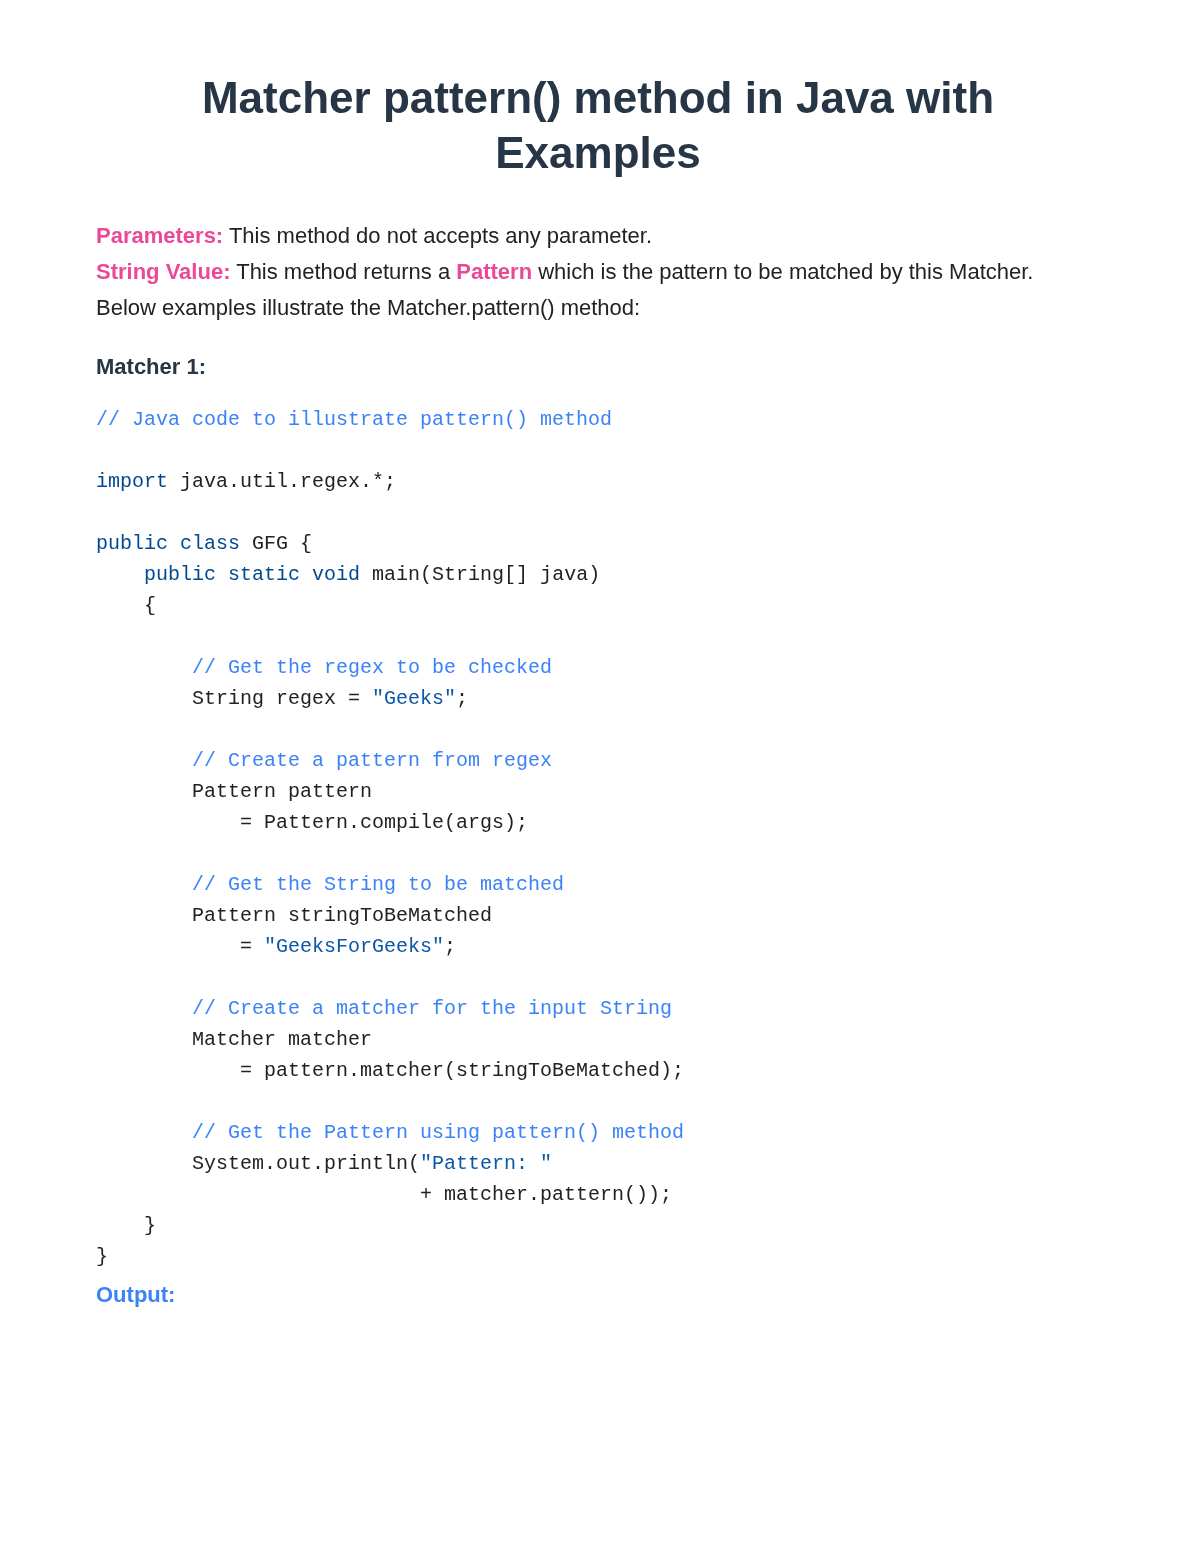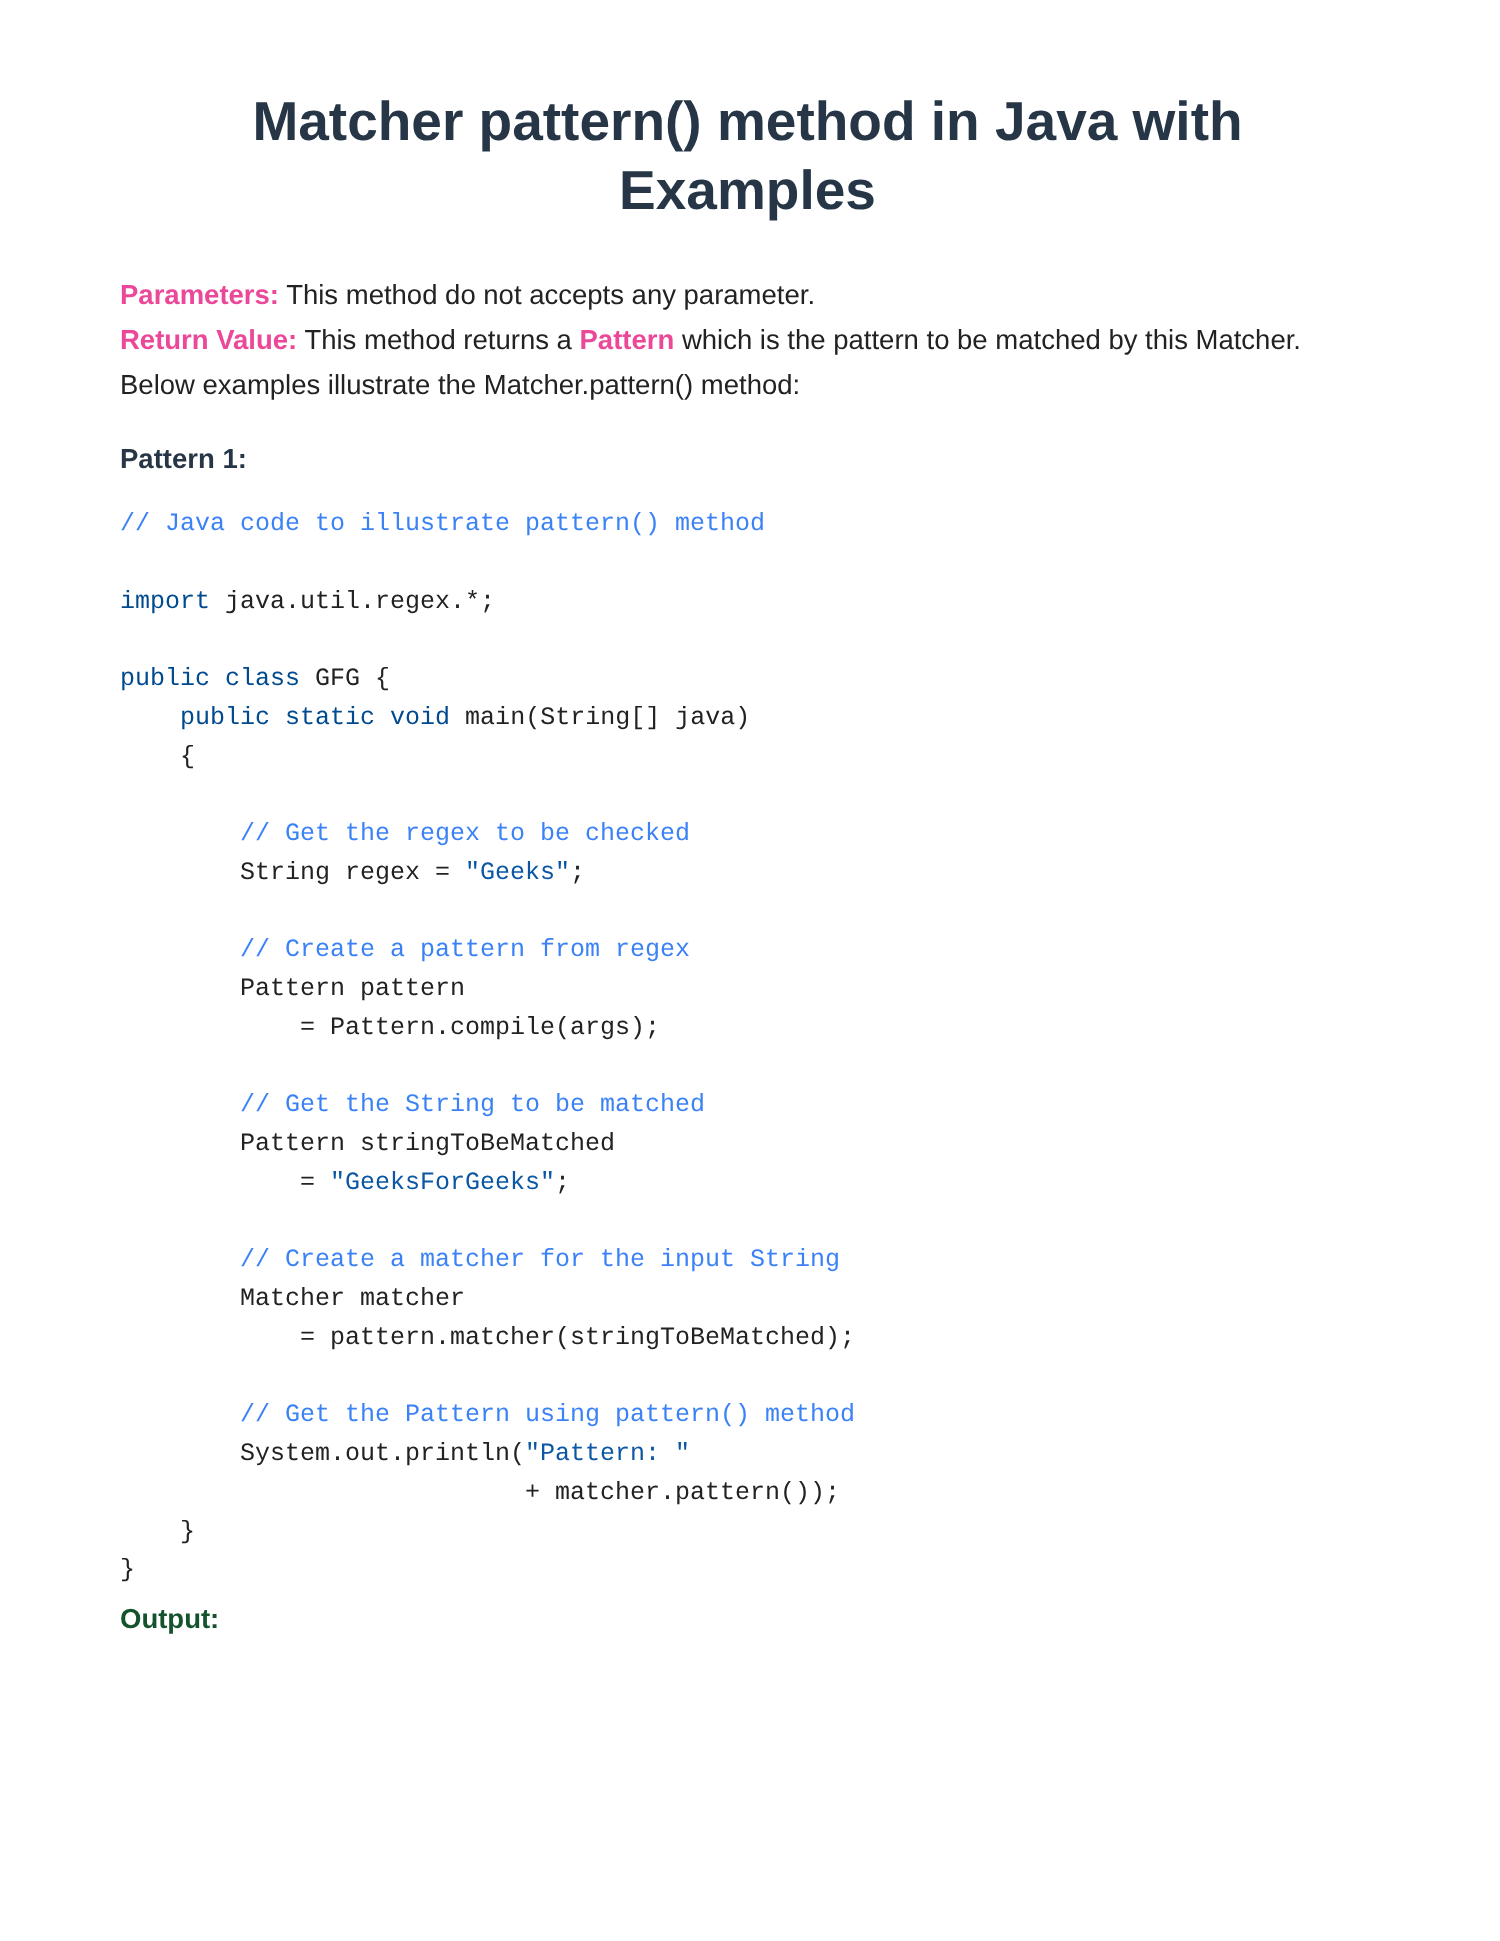--- a/index.html
+++ b/index.html
@@ -44,42 +44,42 @@
     margin: 0;
     white-space: pre;
     color: #222;
   }
   .c-comment { color: #3b82f6; }
   .c-keyword { color: #004a8f; }
   .c-string  { color: #0b57a3; }
   .output-label {
     font-size: 22px;
     font-weight: bold;
-    color: #14532d;
+    color: #3b82f6;
     margin: 10px 0 0 0;
   }
 </style>
 </head>
 <body>
 
 <div class="page">
 
   <h1 class="title">Matcher pattern() method in Java with Examples</h1>
 
   <p class="body-text">
     <span class="bold">Parameters:</span><span> This method do not accepts any parameter.</span>
   </p>
 
   <p class="body-text">
-    <span class="bold">Return Value:</span><span> This method returns a </span><span class="bold">Pattern</span><span> which is the pattern to be matched by this Matcher.</span>
+    <span class="bold">String Value:</span><span> This method returns a </span><span class="bold">Pattern</span><span> which is the pattern to be matched by this Matcher.</span>
   </p>
 
   <p class="body-text">Below examples illustrate the Matcher.pattern() method:</p>
 
-  <p class="example-label">Pattern 1:</p>
+  <p class="example-label">Matcher 1:</p>
 
   <pre class="code"><span class="c-comment">// Java code to illustrate pattern() method</span>
 
 <span class="c-keyword">import</span><span> java.util.regex.*;</span>
 
 <span class="c-keyword">public</span> <span class="c-keyword">class</span><span> GFG {</span>
 <span>    </span><span class="c-keyword">public</span> <span class="c-keyword">static</span> <span class="c-keyword">void</span><span> main(String[] java)</span>
 <span>    {</span>
 
 <span class="c-comment">        // Get the regex to be checked</span>

